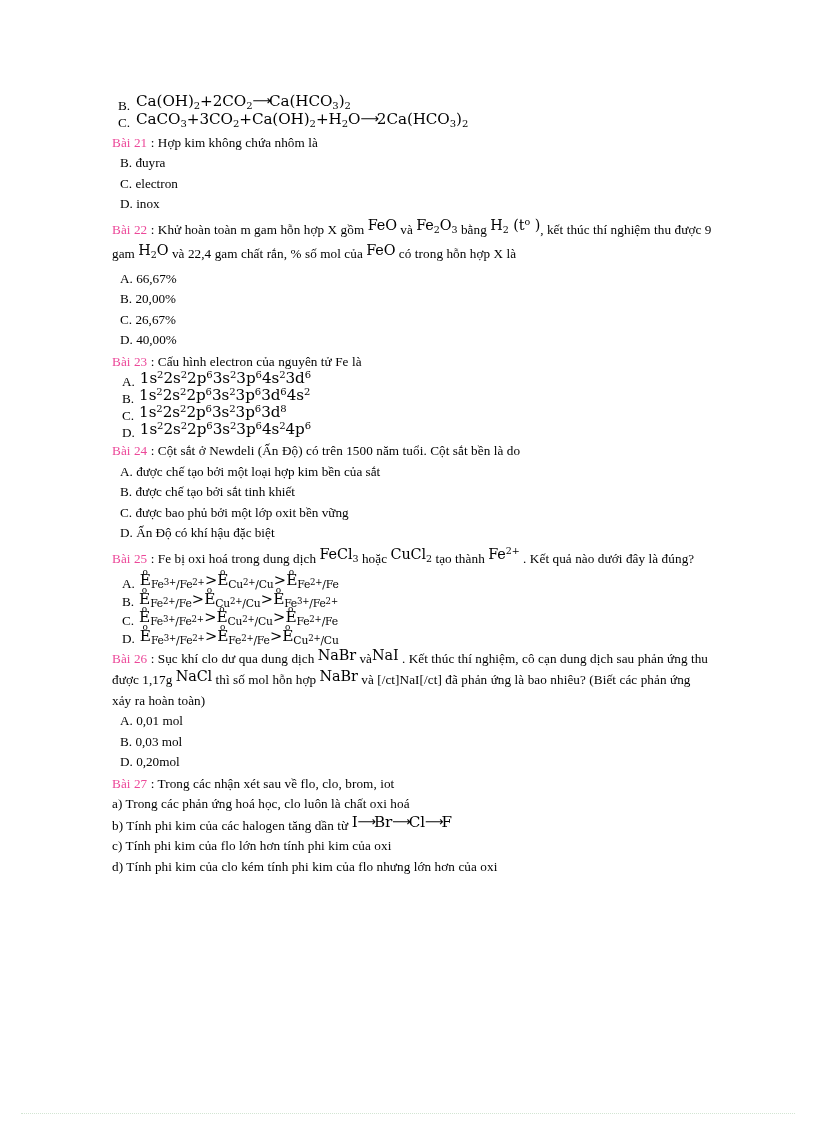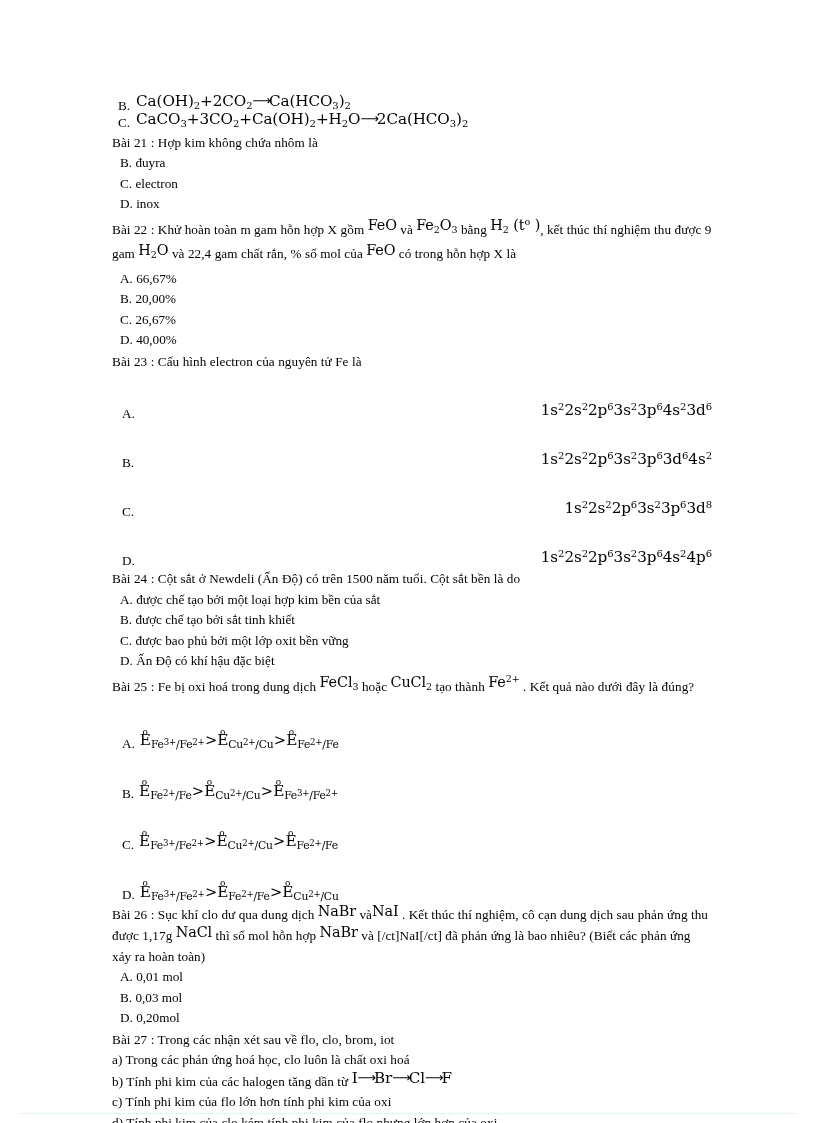--- a/index.html
+++ b/index.html
@@ -38,21 +38,21 @@
     line-height: 20.5px;
     white-space: normal;
     letter-spacing: 0.08px;
   }
 
   
   .qline {
     margin-top: 1px;
   }
   .bai {
-    color: #000000;
+    color: #ec4899;
     font-size: 13.2px;
   }
 
   
   .opt {
     display: block;
     padding-left: 8px;
     font-size: 13.2px;
     line-height: 20.5px;
   }
@@ -66,31 +66,29 @@
     margin-top: 1px;
   }
   .opt-math .lbl {
     font-size: 13.2px;
     padding-bottom: 1px;
     padding-right: 5px;
     flex: 0 0 auto;
   }
   .opt-math .body {
     flex: 1 1 auto;
-    margin-top: 32px;
   }
 
   
   .m {
     font-family: "DejaVu Serif", "Liberation Serif", serif;
     font-size: 15.2px;
     letter-spacing: -0.1px;
     position: relative;
     top: -3px;
-    text-align: right;
   }
   .m.small {
     font-size: 14.4px;
   }
   .m sub {
     font-size: 0.66em;
     vertical-align: -0.28em;
     letter-spacing: 0;
   }
   .m sup {

